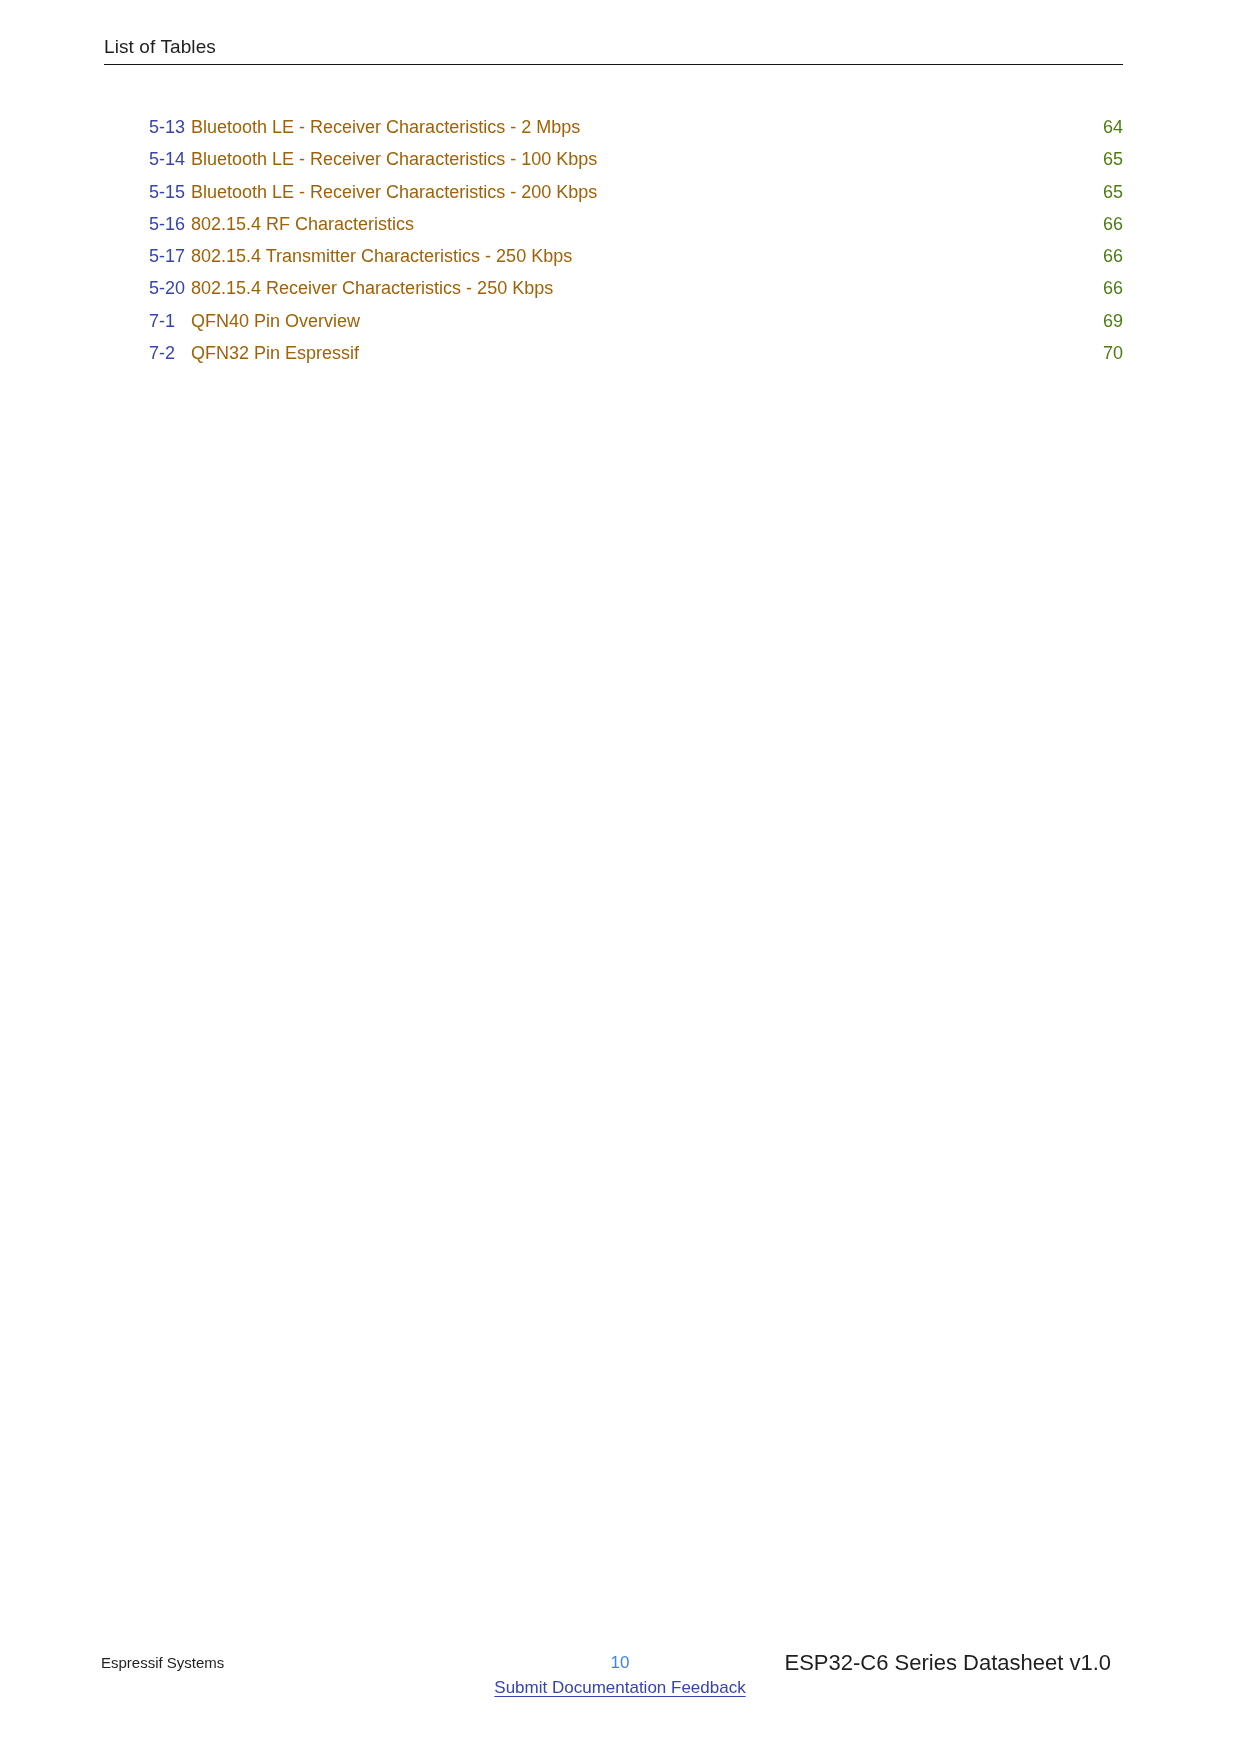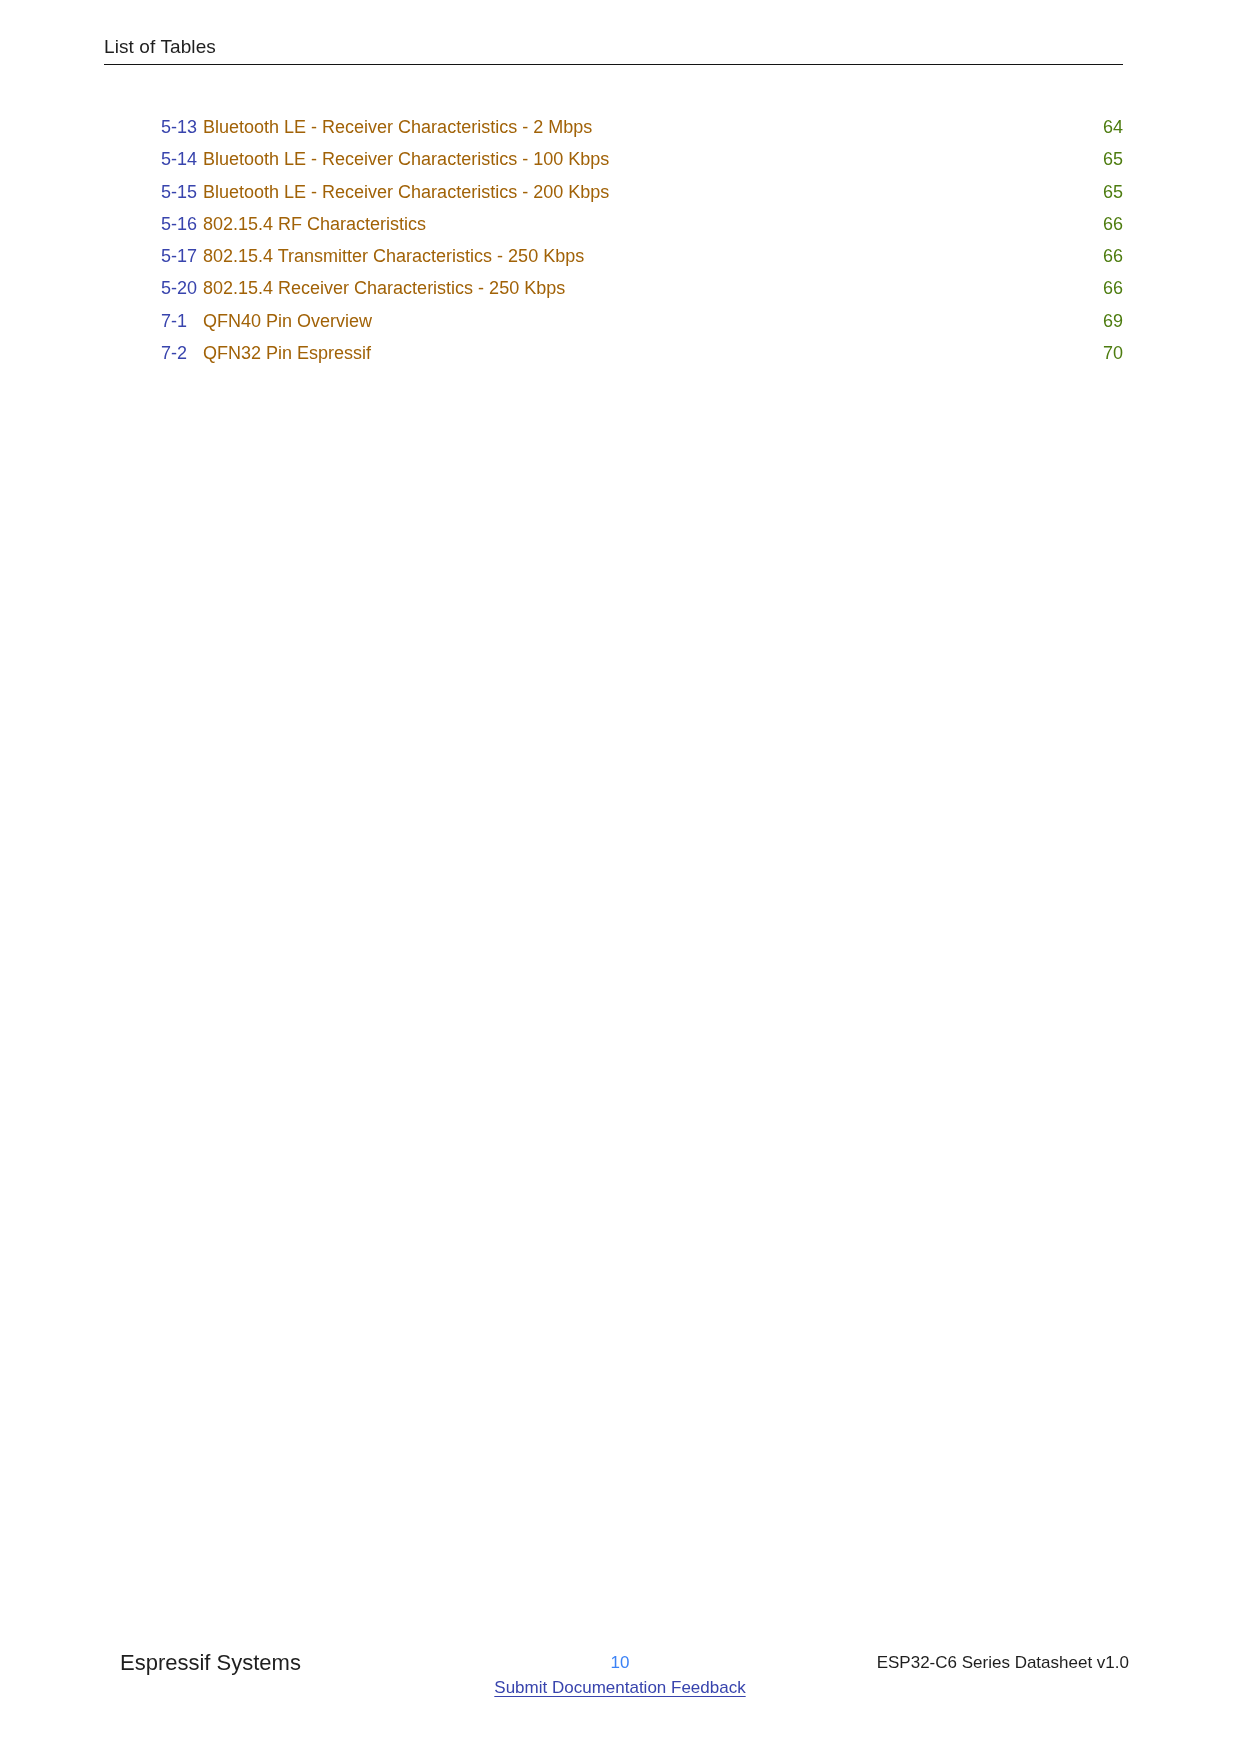--- a/index.html
+++ b/index.html
@@ -29,53 +29,52 @@
     position:absolute;
     left:149px;top:111px;
     width:974px; 
   }
   .toc-row{
     display:flex;
     align-items:flex-start;
     height:32.3px;
     line-height:32.3px;
     font-size:18px;
-    margin-left:12px;
   }
   .toc-num{
     flex:0 0 42px;
     color:#3844ad;
     white-space:nowrap;
   }
   .toc-title{
     color:#a16207;
     white-space:nowrap;
   }
   .toc-spacer{flex:1;}
   .toc-page{
     color:#4d7c0f;
     white-space:nowrap;
   }
   .footer-left{
     position:absolute;
-    left:120px;top:1654px;
-    font-size:22px;line-height:17px;
+    left:101px;top:1654px;
+    font-size:15px;line-height:17px;
     color:#1f1f1f;
   }
   .footer-center{
     position:absolute;
     left:0;top:1654px;width:100%;
     text-align:center;
     font-size:17px;line-height:17px;
     color:#3b82f6;
   }
   .footer-right{
     position:absolute;
-    right:111px;top:1654px;
-    font-size:17px;line-height:17px;
+    right:129px;top:1654px;
+    font-size:22px;line-height:17px;
     color:#1f1f1f;
   }
   .footer-link-row{
     position:absolute;
     left:0;top:1678px;width:100%;
     text-align:center;
     font-size:17px;line-height:19px;
   }
   .footer-link{
     color:#3844ad;

